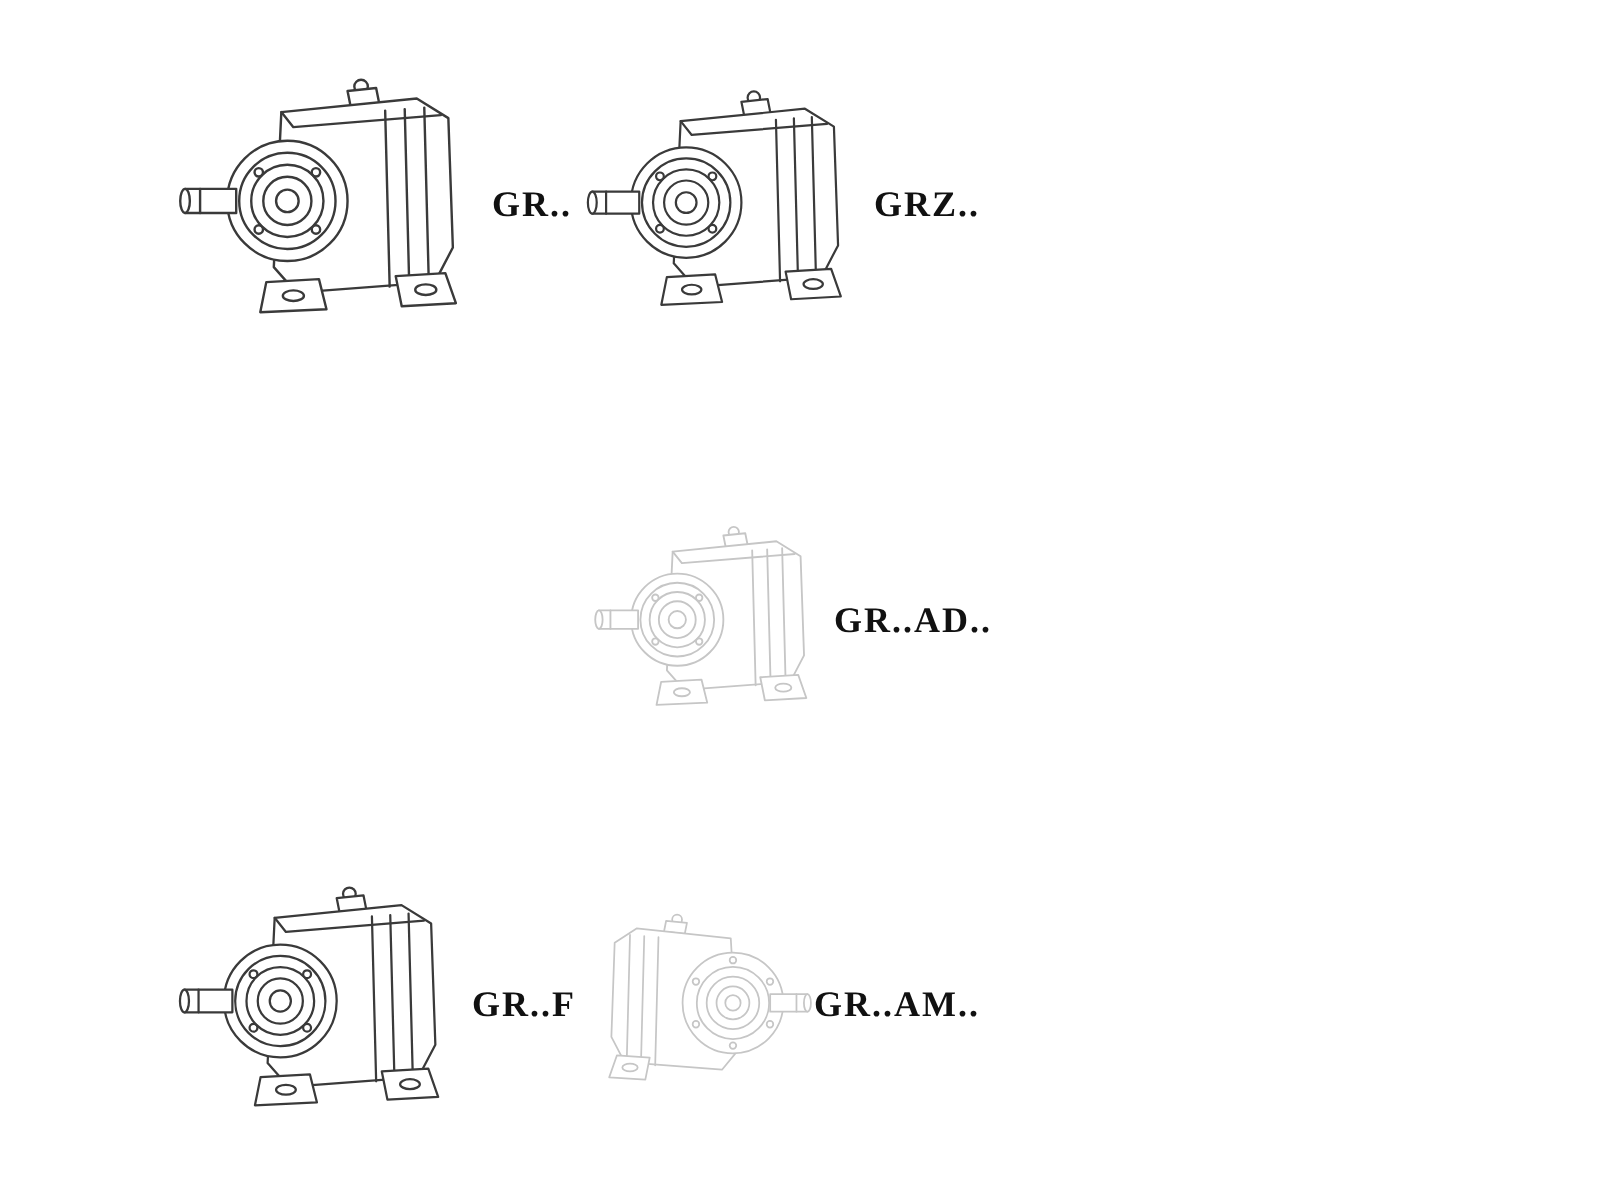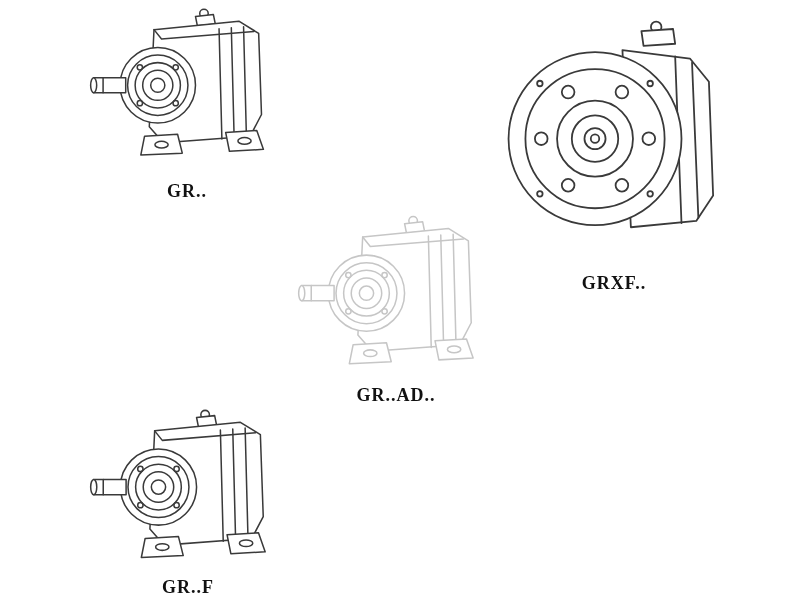--- a/index.html
+++ b/index.html
@@ -1,20 +1,20 @@
 <!DOCTYPE html>
 <html style="--ink: #3a3a3a; --ghost: #c6c6c6; --label: #111111;"><head>
 <meta charset="utf-8">
 <style>
   html,body{margin:0;padding:0;background:#ffffff;}
   .canvas{
     position:relative;width:800px;height:600px;background:#ffffff;overflow:hidden;
     font-family:"Liberation Serif",serif;
   }
-  .cell{position:absolute;display:flex;flex-direction:column;align-items:center;}
+  .cell{position:absolute;display:flex;flex-direction:row;align-items:center;}
   .drawing{flex:1 1 auto;width:100%;display:flex;align-items:center;justify-content:center;color:var(--ink,#3a3a3a);}
   .drawing.ghost{color:var(--ghost,#c6c6c6);}
   .art{width:100%;height:100%;}
   .label{
     flex:0 0 auto;font-weight:bold;font-size:18px;letter-spacing:1px;
     color:var(--label,#111111);padding:2px 0 6px;white-space:nowrap;
   }
   .defs{position:absolute;width:0;height:0;overflow:hidden;}
 </style>
 </head>
@@ -144,44 +144,52 @@
 
   <div class="cell" style="left:88px;top:0;width:198px;height:208px">
     <div class="drawing">
       <svg class="art" viewBox="0 0 210 175">
           <use href="#gb-side"></use>
         </svg>
     </div>
     <div class="label">GR..</div>
   </div>
 
-
-  <div class="cell" style="left:498px;top:0;width:232px;height:300px">
+  <div class="cell" style="left:292px;top:0;width:198px;height:208px">
     <div class="drawing">
-      <svg class="art" viewBox="0 0 220 250">
-          <use href="#gb-front-flange"></use>
+      <svg class="art" viewBox="0 0 210 175">
+          <use href="#gb-side"></use>
         </svg>
     </div>
-    <div class="label">GRXF..</div>
+    <div class="label">GRZ..</div>
   </div>
+
 
 
   <div class="cell" style="left:88px;top:408px;width:200px;height:192px">
     <div class="drawing">
       <svg class="art" viewBox="0 0 210 175">
           <use href="#gb-side"></use>
         </svg>
     </div>
     <div class="label">GR..F</div>
   </div>
 
   <div class="cell" style="left:296px;top:212px;width:200px;height:200px">
     <div class="drawing ghost">
       <svg class="art" viewBox="0 0 210 175">
           <use href="#gb-side"></use>
         </svg>
     </div>
     <div class="label">GR..AD..</div>
   </div>
 
+  <div class="cell" style="left:292px;top:408px;width:198px;height:192px">
+    <div class="drawing ghost">
+      <svg class="art" viewBox="0 0 210 175">
+          <use href="#gb-flange-side" transform="translate(210,0) scale(-1,1)"></use>
+        </svg>
+    </div>
+    <div class="label">GR..AM..</div>
+  </div>
 
 
 </div>
 
 </body></html>

